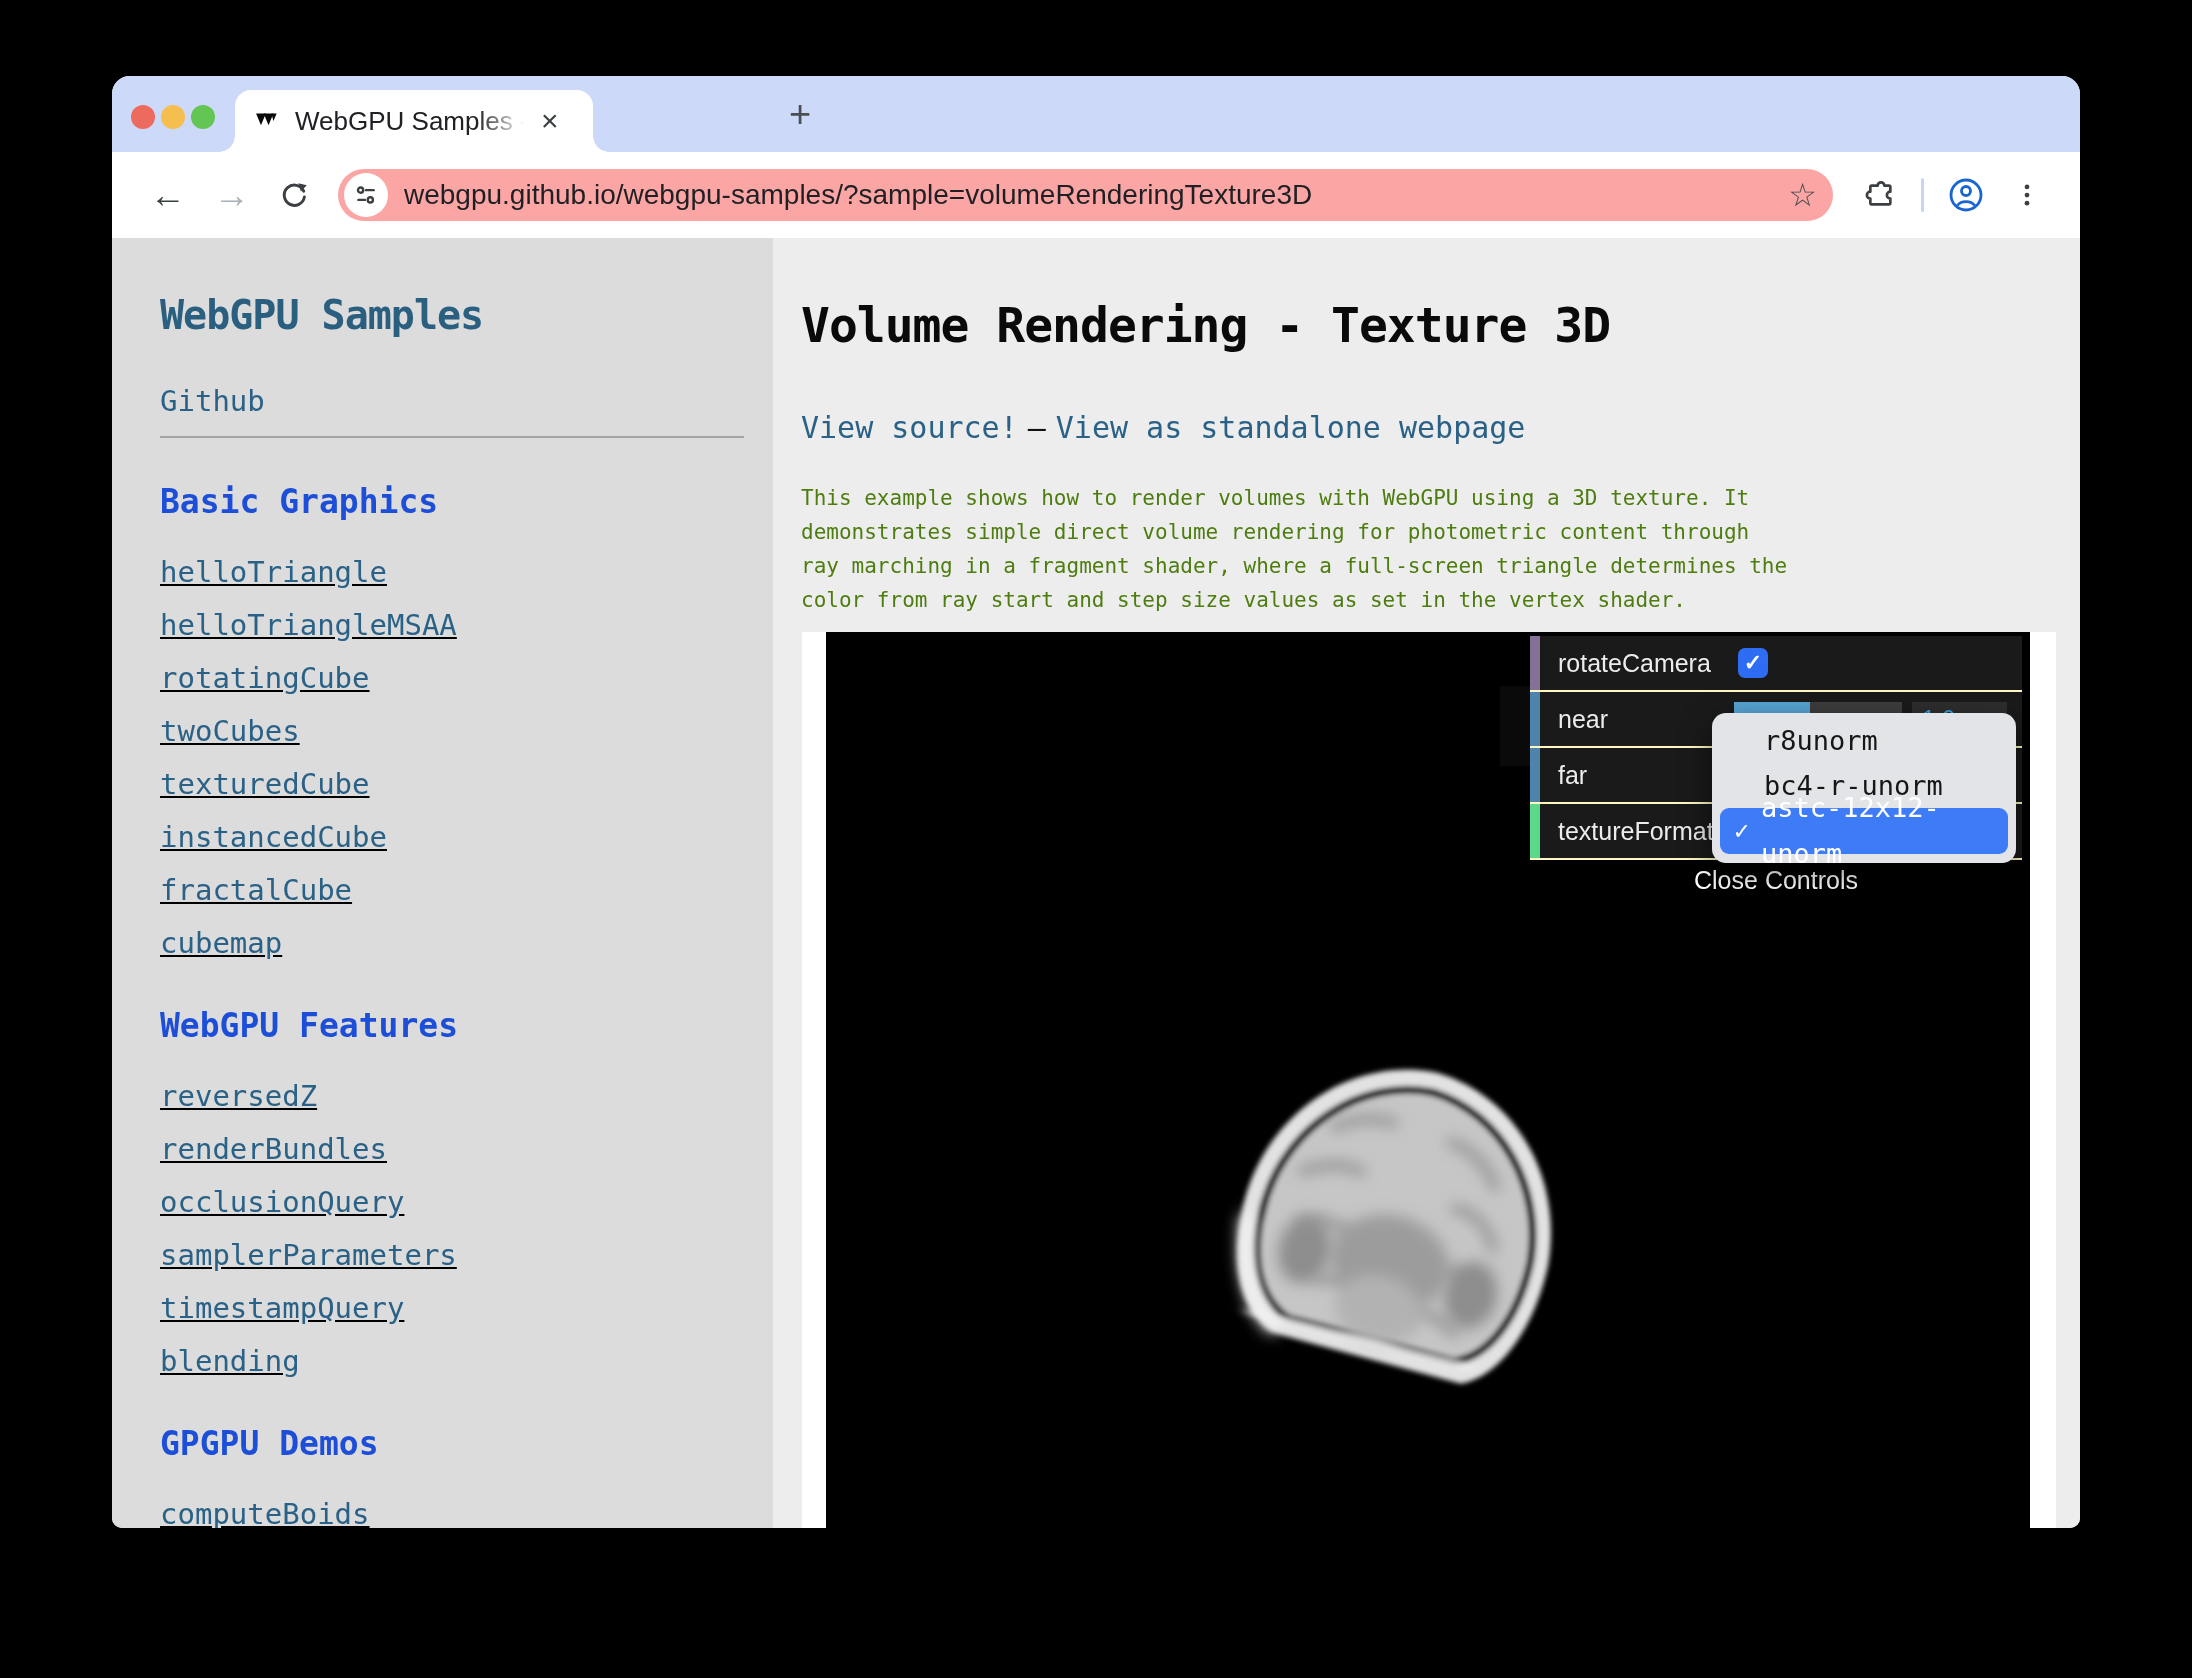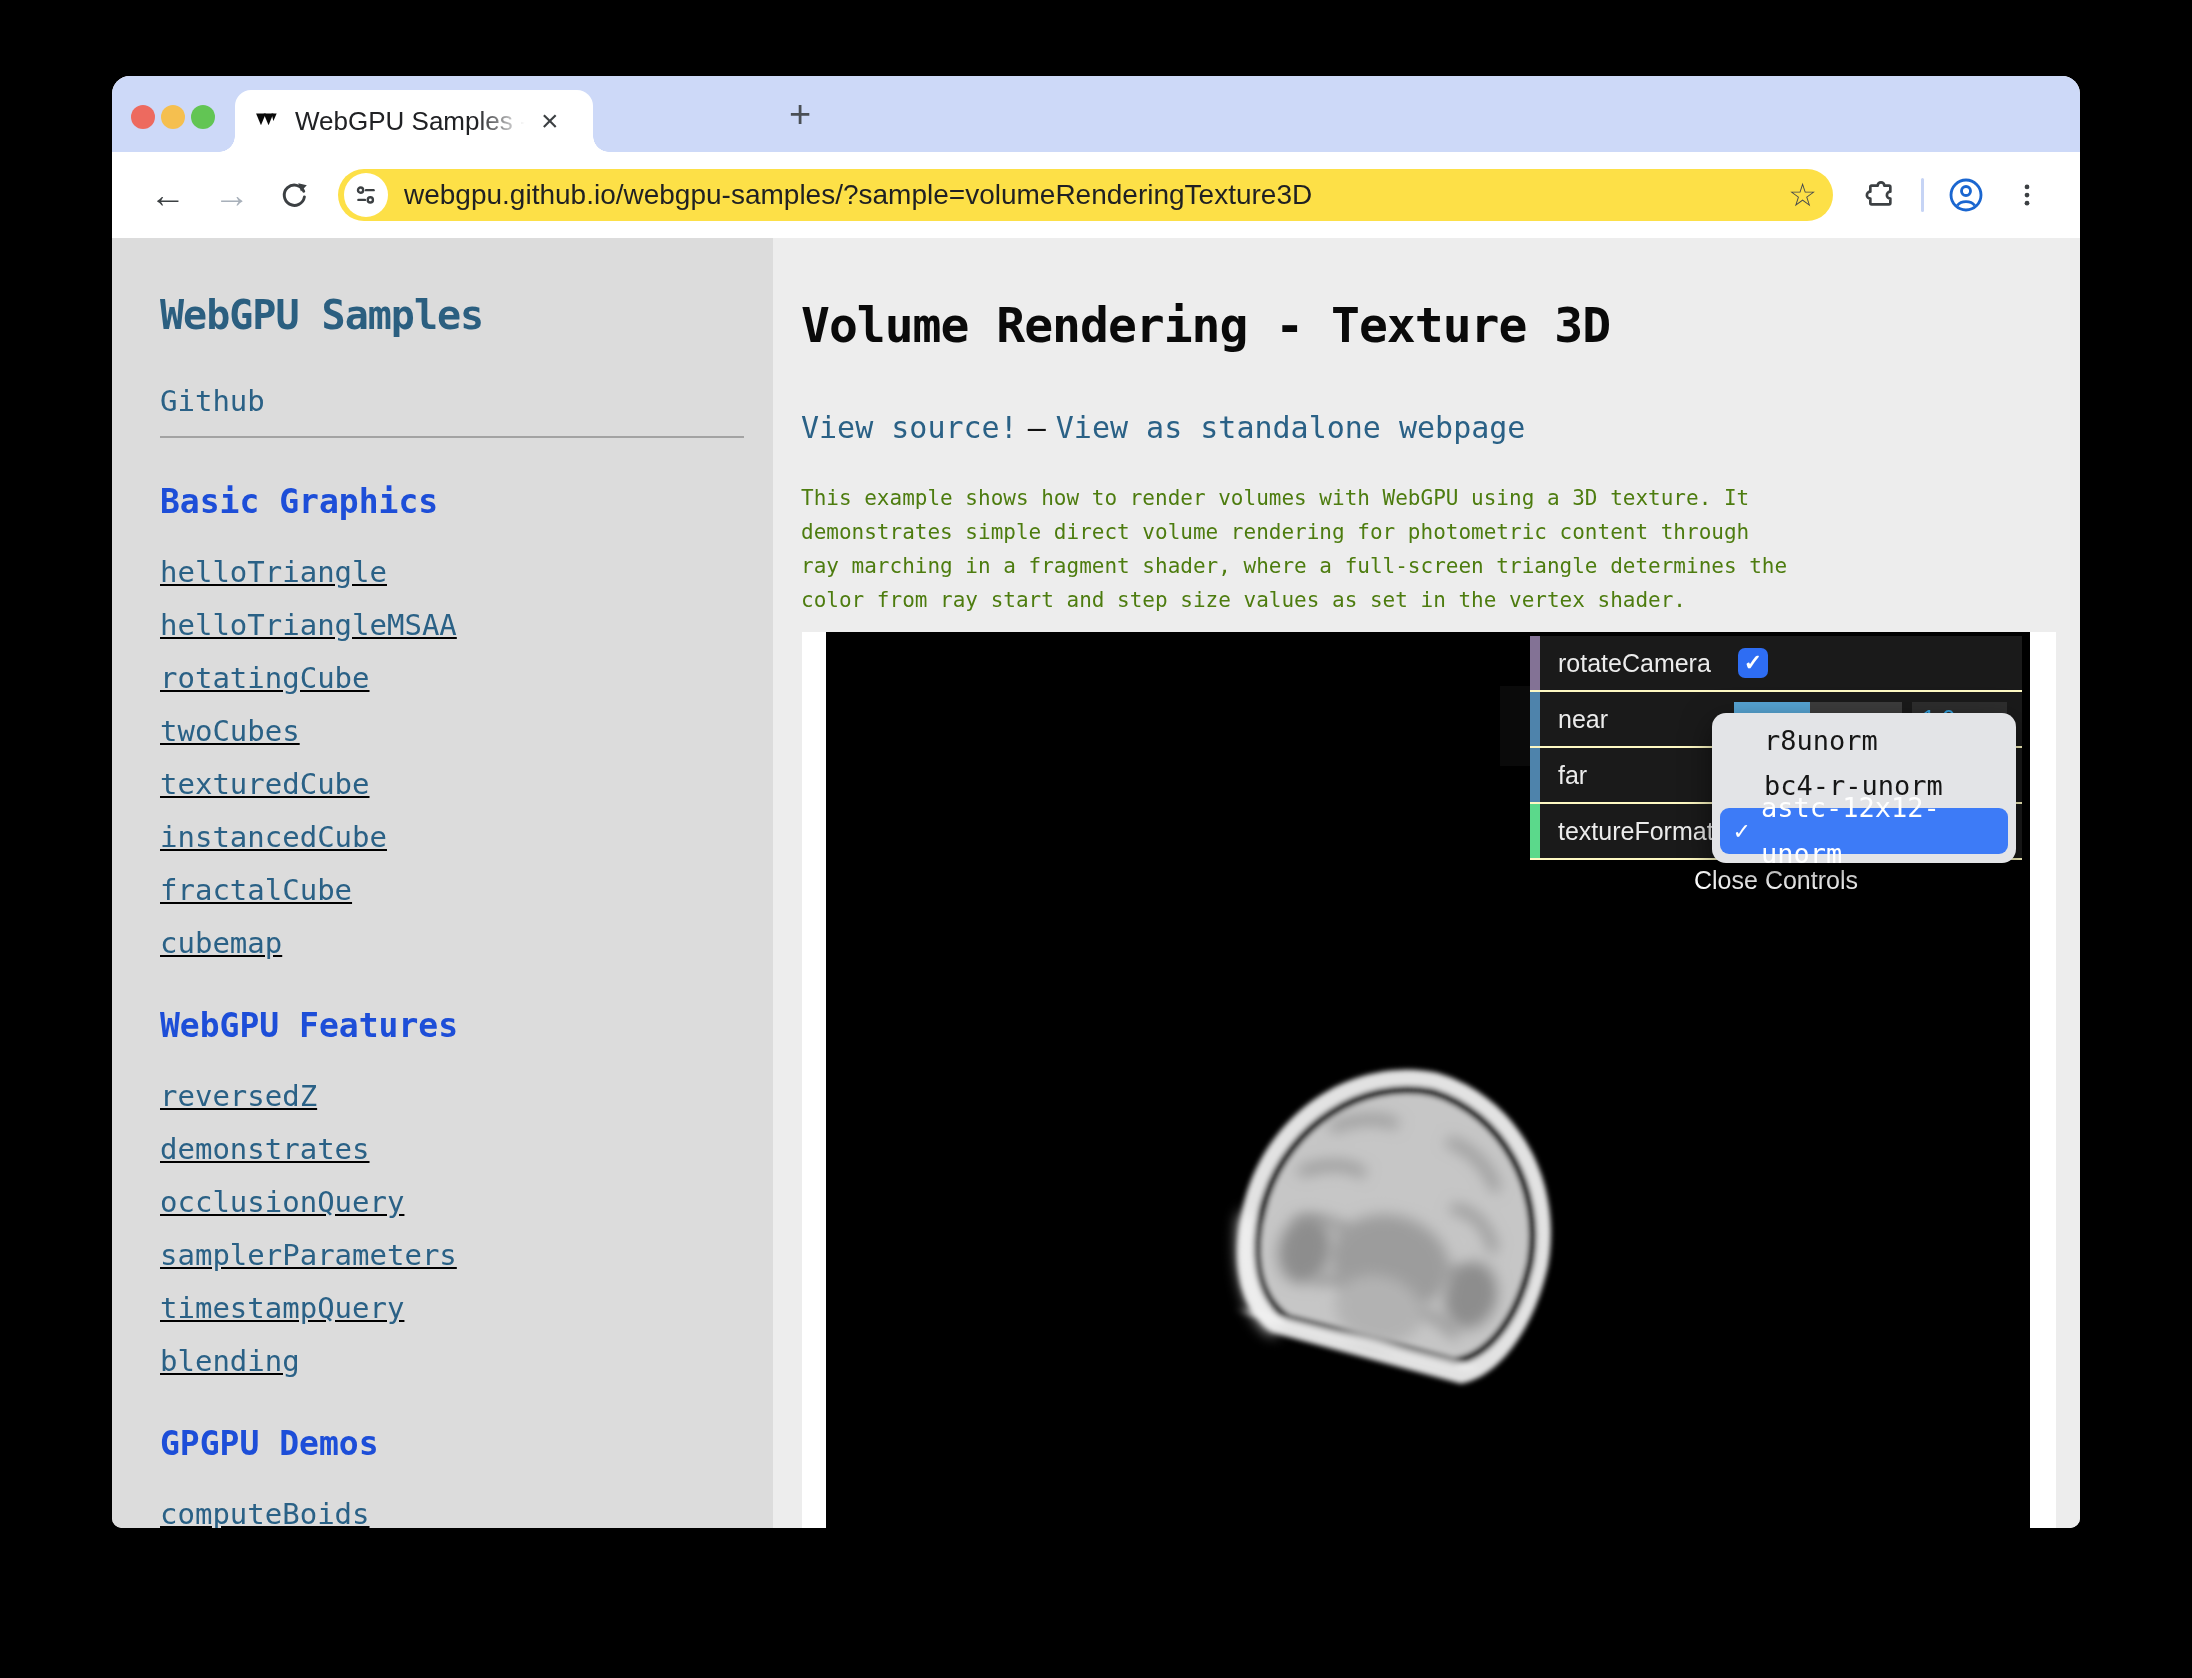--- a/index.html
+++ b/index.html
@@ -27,21 +27,21 @@
                      background:linear-gradient(to right, rgba(255,255,255,0), #fff 85%); }
   .tab-close { margin-left:8px; font-size:30px; color:#3c4043; line-height:1; cursor:default; }
   .newtab { position:absolute; left:668px; top:18px; width:40px; height:40px; text-align:center;
             font-size:38px; line-height:40px; color:#4a4f55; }
 
   
   .toolbar { height:86px; background:#fff; display:flex; align-items:center; padding:0 24px; }
   .nav-glyph { font-size:36px; line-height:1; color:#3c4043; margin:0 14px; }
   .nav-glyph.disabled { color:#a8b0ba; }
   .reload { margin:0 14px; }
-  .omnibox { flex:1; height:52px; margin:0 18px 0 14px; background:#fde047; border-radius:26px;
+  .omnibox { flex:1; height:52px; margin:0 18px 0 14px; background:#fca5a5; border-radius:26px;
              display:flex; align-items:center; padding:0 16px 0 6px; }
   .tune-wrap { width:44px; height:44px; background:#fff; border-radius:50%; display:flex;
                align-items:center; justify-content:center; flex:0 0 auto; }
   .url-text { margin-left:16px; font-size:28px; color:#1f2023; white-space:nowrap; overflow:hidden; flex:1; }
   .star { font-size:32px; color:#46494d; margin-left:10px; }
   .tb-icon { margin:0 14px; display:flex; align-items:center; }
   .divider { width:3px; height:34px; background:#c6d4f5; margin:0 10px; border-radius:2px; }
 
   
   .content { display:flex; height:1290px; }
@@ -180,21 +180,21 @@
         <a class="sb-link">twoCubes</a>
         <a class="sb-link">texturedCube</a>
         <a class="sb-link">instancedCube</a>
         <a class="sb-link">fractalCube</a>
         <a class="sb-link">cubemap</a>
       </div>
 
       <div class="sb-head later">WebGPU Features</div>
       <div class="sb-links">
         <a class="sb-link">reversedZ</a>
-        <a class="sb-link">demonstrates</a>
+        <a class="sb-link">renderBundles</a>
         <a class="sb-link">occlusionQuery</a>
         <a class="sb-link">samplerParameters</a>
         <a class="sb-link">timestampQuery</a>
         <a class="sb-link">blending</a>
       </div>
 
       <div class="sb-head later">GPGPU Demos</div>
       <div class="sb-links">
         <a class="sb-link">computeBoids</a>
       </div>

